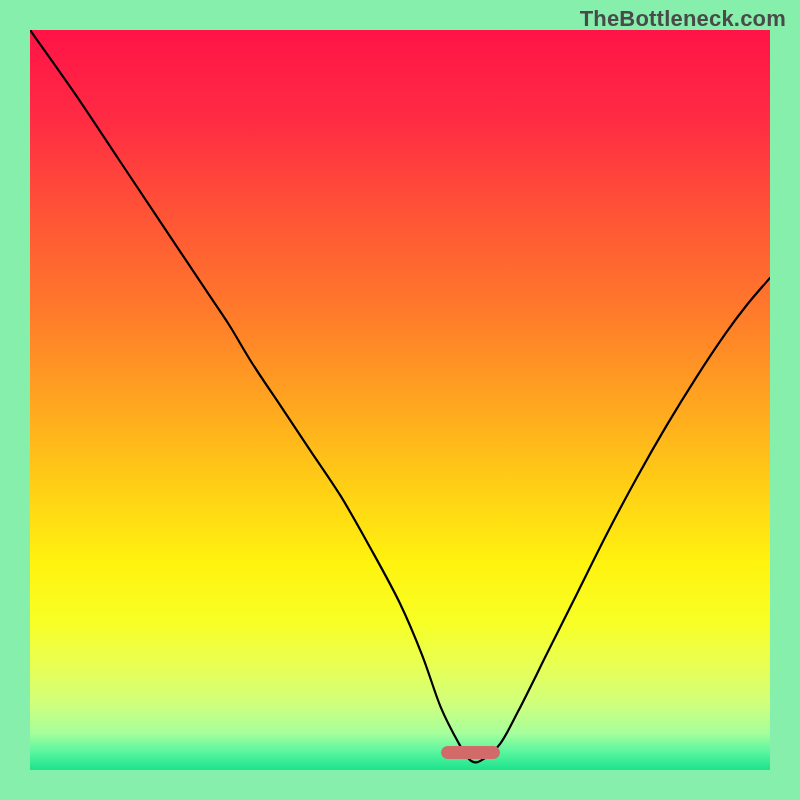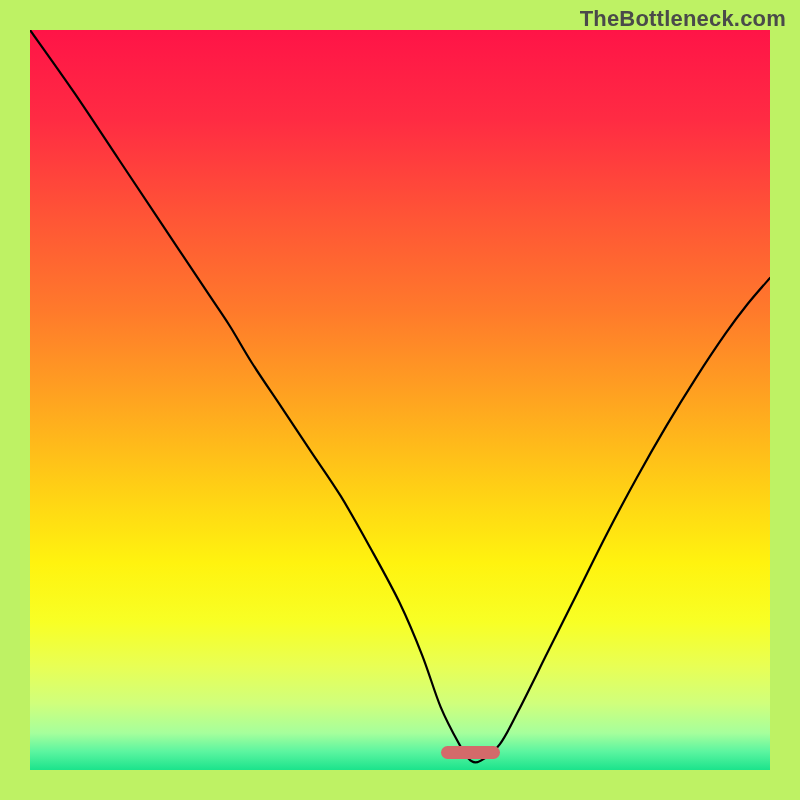--- a/index.html
+++ b/index.html
@@ -8,21 +8,21 @@
     width: 800px;
     height: 800px;
     background: #000000;
     font-family: -apple-system, BlinkMacSystemFont, "Segoe UI", Arial, sans-serif;
     overflow: hidden;
   }
   .frame {
     position: relative;
     width: 800px;
     height: 800px;
-    background: #bef264;
+    background: #86efac;
   }
   .watermark {
     position: absolute;
     top: 6px;
     right: 14px;
     color: #4a4a4a;
     font-size: 22px;
     font-weight: 600;
     letter-spacing: 0.2px;
     z-index: 10;

